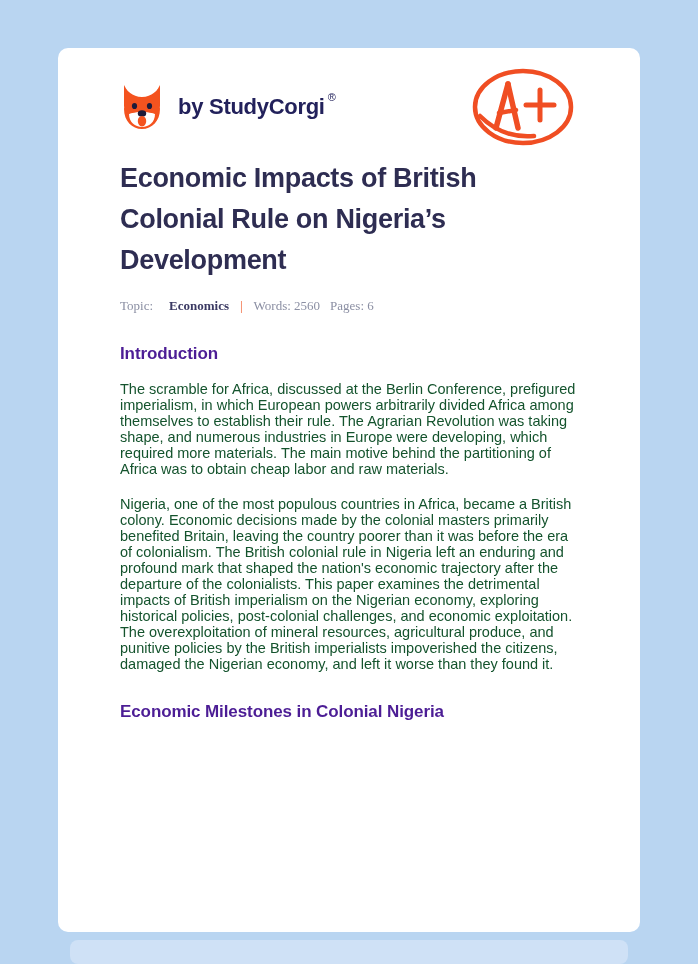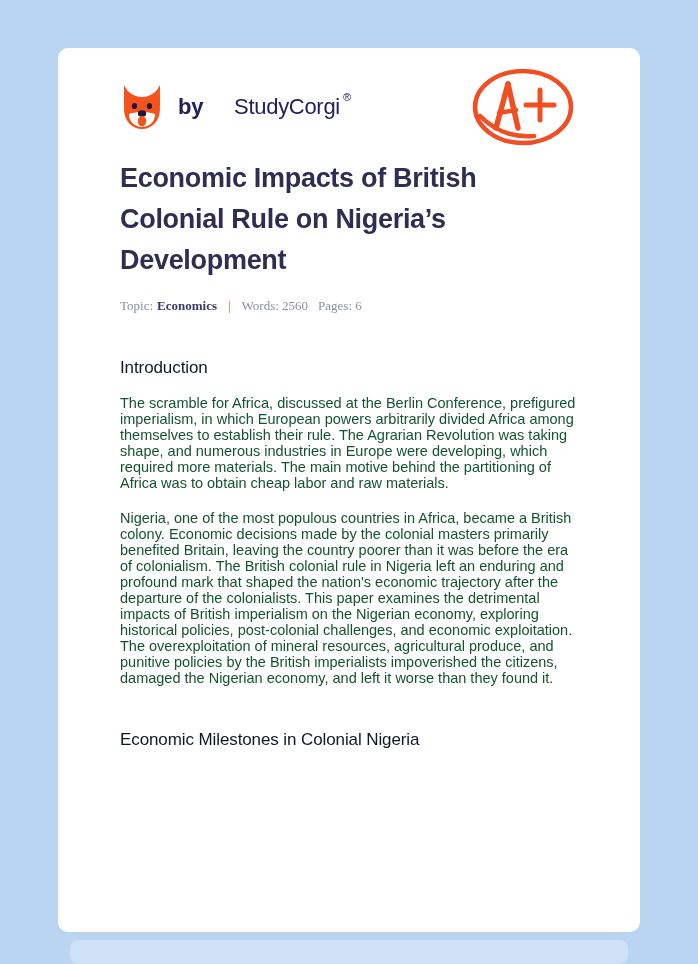--- a/index.html
+++ b/index.html
@@ -76,21 +76,21 @@
     align-items: flex-start;
     color: #22215b;
     font-size: 22px;
     font-weight: bold;
     letter-spacing: -0.3px;
     line-height: 1;
     white-space: nowrap;
   }
 
   .brand-by { font-weight: bold; }
-  .brand-name { font-weight: normal; margin-left: 25px; }
+  .brand-name { font-weight: bold; }
 
   .brand-reg {
     font-size: 11px;
     line-height: 1;
     position: relative;
     top: -4px;
     left: 3px;
     font-weight: normal;
   }
 
@@ -120,39 +120,39 @@
     color: #8b8fa3;
     white-space: nowrap;
     font-family: Liberation Serif, serif;
   }
 
   .meta-label { color: #8b8fa3; }
 
   .meta-topic-value {
     color: #3b3a63;
     font-weight: bold;
-    margin-left: 4px;
+    margin-left: 16px;
   }
 
   .meta-sep {
     color: #ef5a2a;
     margin: 0 11px;
   }
 
   .meta-words { margin-right: 10px; }
 
   .meta-value-plain { color: #8b8fa3; }
 
   
   .section-heading {
-    color: #0f172a;
+    color: #4c1d95;
     font-size: 17px;
-    font-weight: normal;
+    font-weight: bold;
     letter-spacing: -0.1px;
-    margin-top: 44px;
+    margin-top: 30px;
   }
 
   .body-par {
     color: #14532d;
     font-size: 14.5px;
     line-height: 16px;
     margin-top: 15px;
   }
 
   .body-par + .body-par { margin-top: 19px; }

